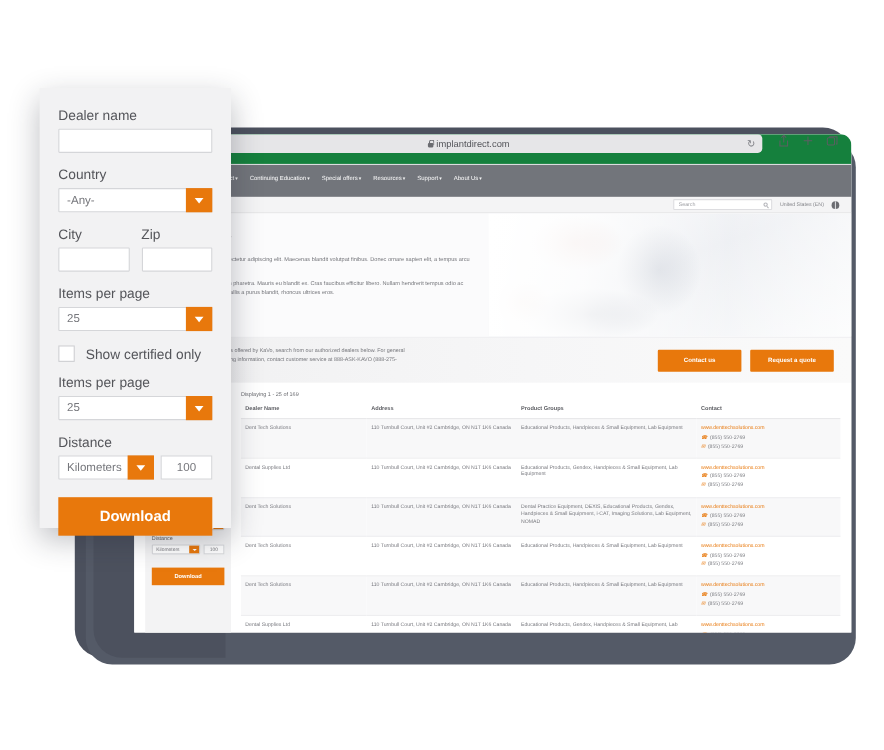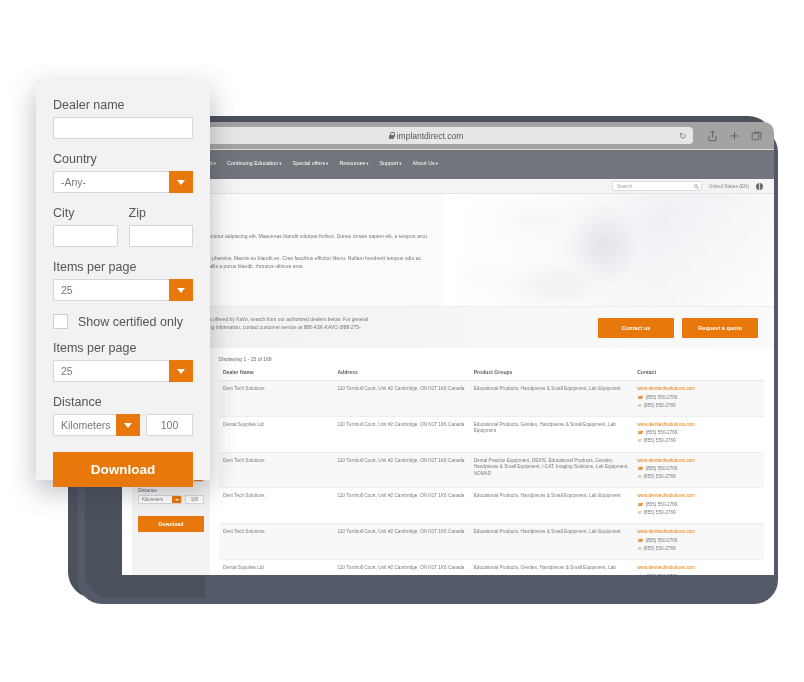--- a/index.html
+++ b/index.html
@@ -38,23 +38,23 @@
     position: absolute;
     left: 122px; top: 122px;
     width: 652px; height: 453px;
     background: #ffffff;
     border-top-left-radius: 10px;
     border-top-right-radius: 10px;
     overflow: hidden;
   }
   .chrome-bar {
     height: 28px;
-    background: #a3a3a3;
+    background: #15803d;
     border-bottom: 1px solid #dcdcde;
-    display: flex; align-items: center;
+    display: flex; align-items: flex-start;
     padding: 0 10px;
     gap: 8px;
   }
   .sidebar-toggle {
     width: 13px; height: 11px;
     border: 1.2px solid #8b8b90;
     border-radius: 2px;
     position: relative;
     flex: 0 0 auto;
   }

